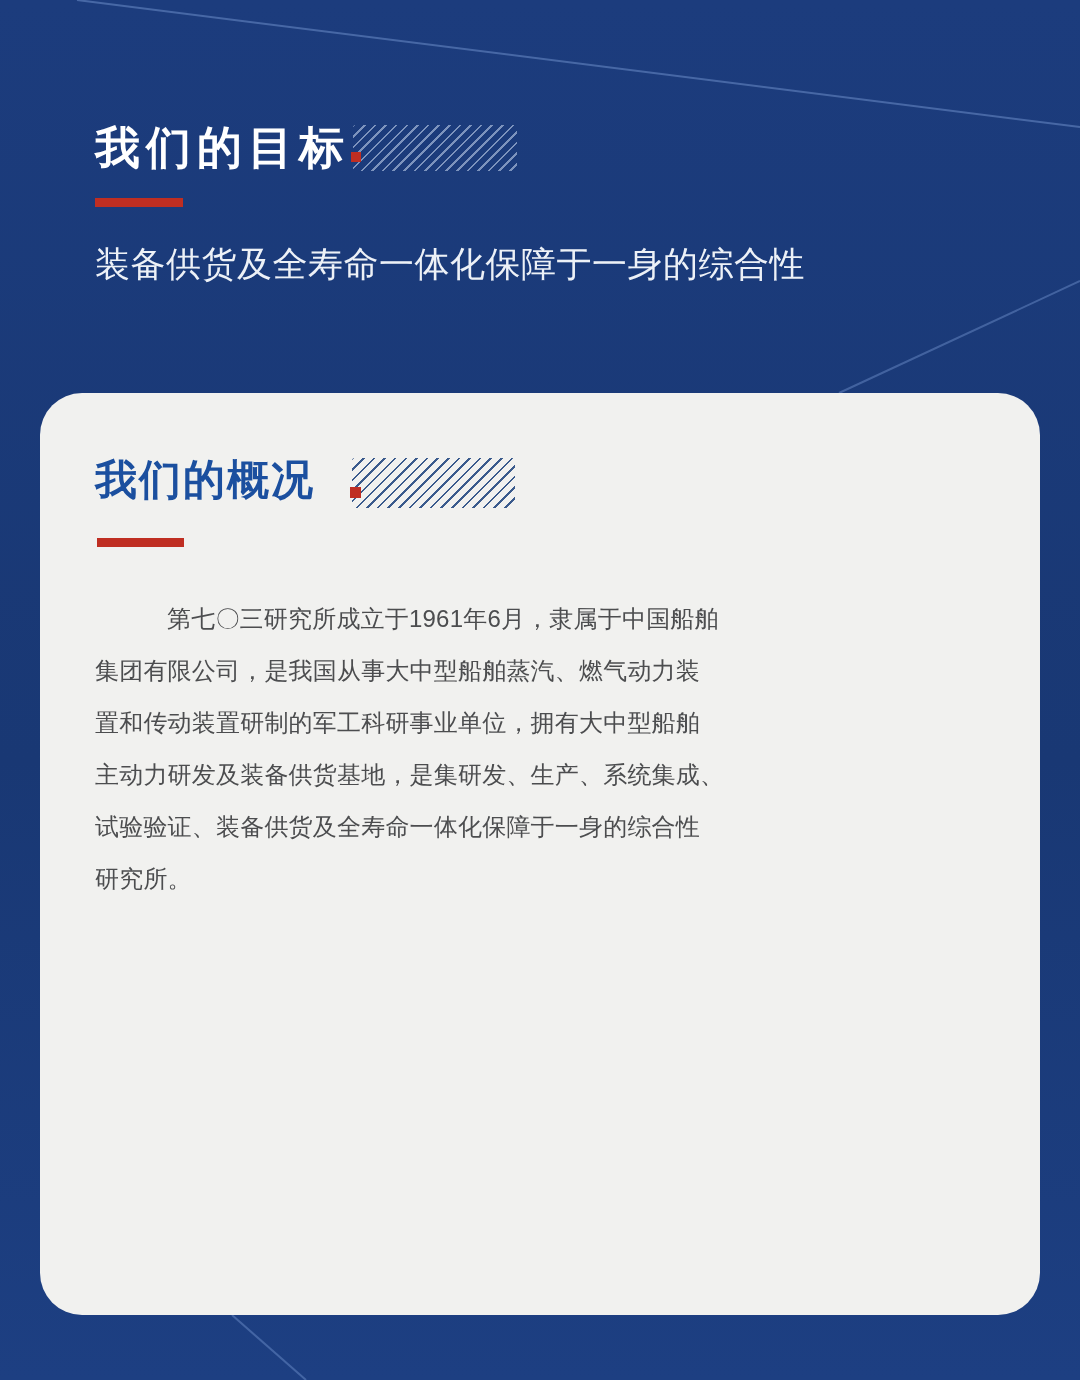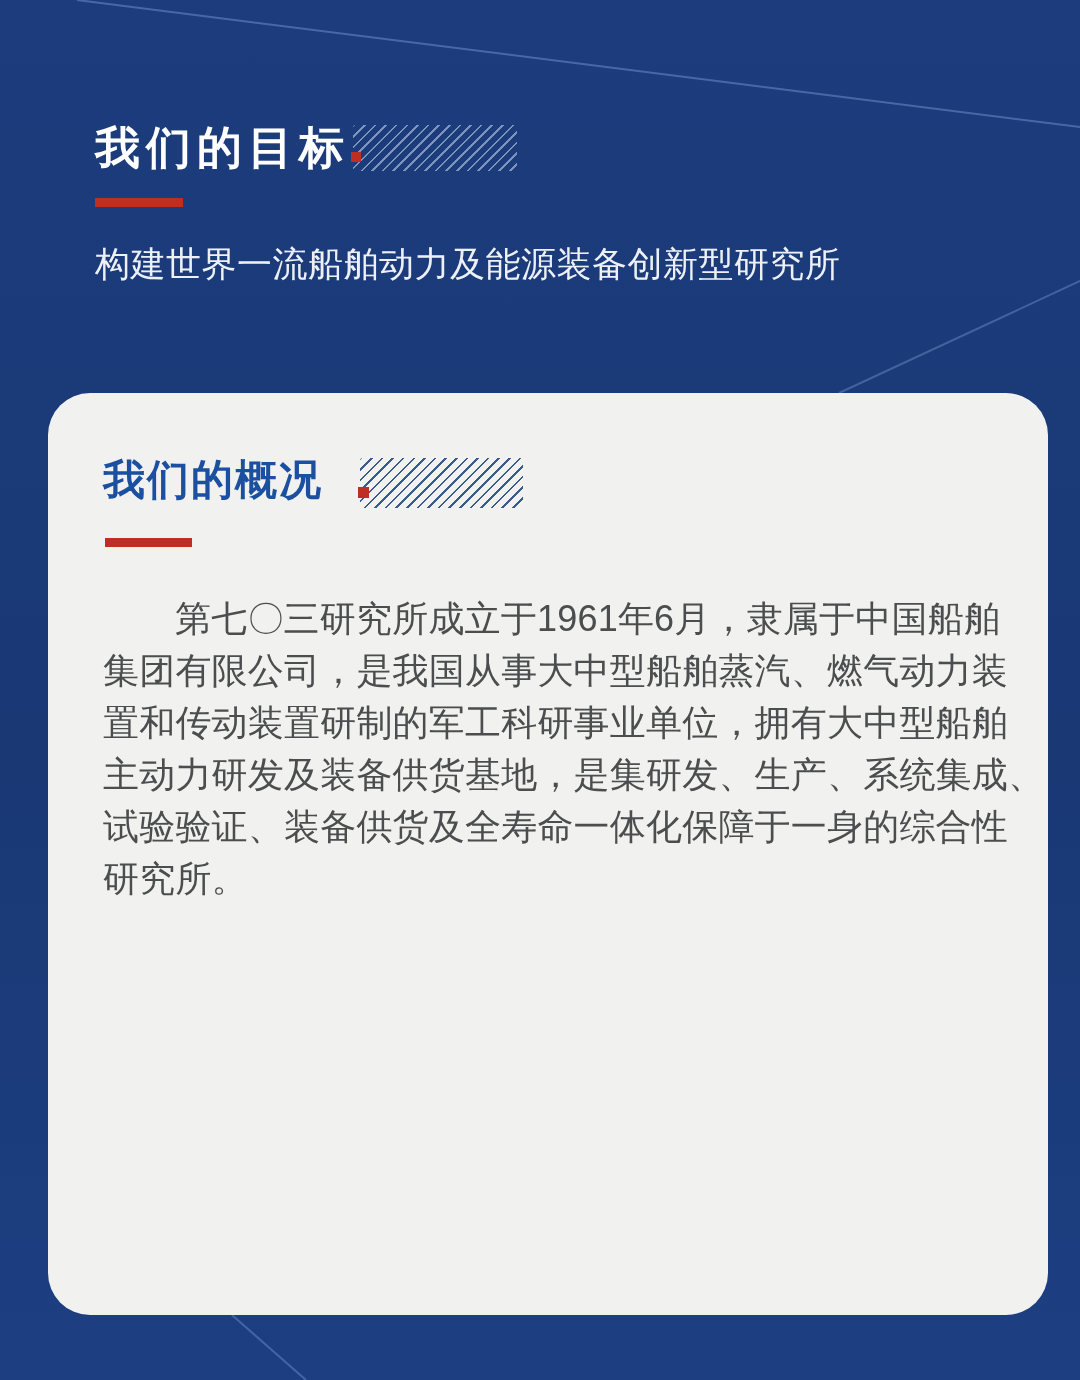--- a/index.html
+++ b/index.html
@@ -61,37 +61,37 @@
   }
   .goal-underline{left:95px;top:198px;width:88px;}
   .goal-subtitle{
     position:absolute;left:95px;top:243px;
     font-size:35px;line-height:42px;font-weight:400;
     color:var(--subtitle-white);letter-spacing:0.5px;
     white-space:nowrap;
   }
   
   .card{
-    position:absolute;left:48px;top:393px;
+    position:absolute;left:40px;top:393px;
     width:1000px;height:922px;
     background:var(--card-bg);
     border-radius:42px;
   }
   .card-title{
     position:absolute;left:55px;top:62px;
     font-size:42px;line-height:50px;font-weight:800;
     letter-spacing:2px;color:var(--title-blue);
     white-space:nowrap;
   }
   .card-underline{left:57px;top:145px;width:87px;}
   .card-body{
     position:absolute;left:55px;top:200px;width:900px;
   }
   .card-body p{
-    font-size:36px;line-height:52px;
+    font-size:24px;line-height:52px;
     color:var(--body-text);
     text-indent:72px;
     white-space:pre;
     letter-spacing:0.2px;
     margin:0 0 34px 0;
   }
 </style>
 </head>
 <body>
 
@@ -104,21 +104,21 @@
   </svg>
 
   <h1 class="goal-title">我们的目标</h1>
 
   <div class="hatch hatch-light">
     <span class="red-square"></span>
   </div>
 
   <div class="red-underline goal-underline"></div>
 
-  <p class="goal-subtitle">构建世界一流船舶动力及能源装备创新型研究所</p>
+  <p class="goal-subtitle">装备供货及全寿命一体化保障于一身的综合性</p>
 
   <section class="card">
     <h2 class="card-title">我们的概况</h2>
 
     <div class="hatch hatch-dark">
       <span class="red-square"></span>
     </div>
 
     <div class="red-underline card-underline"></div>
 

